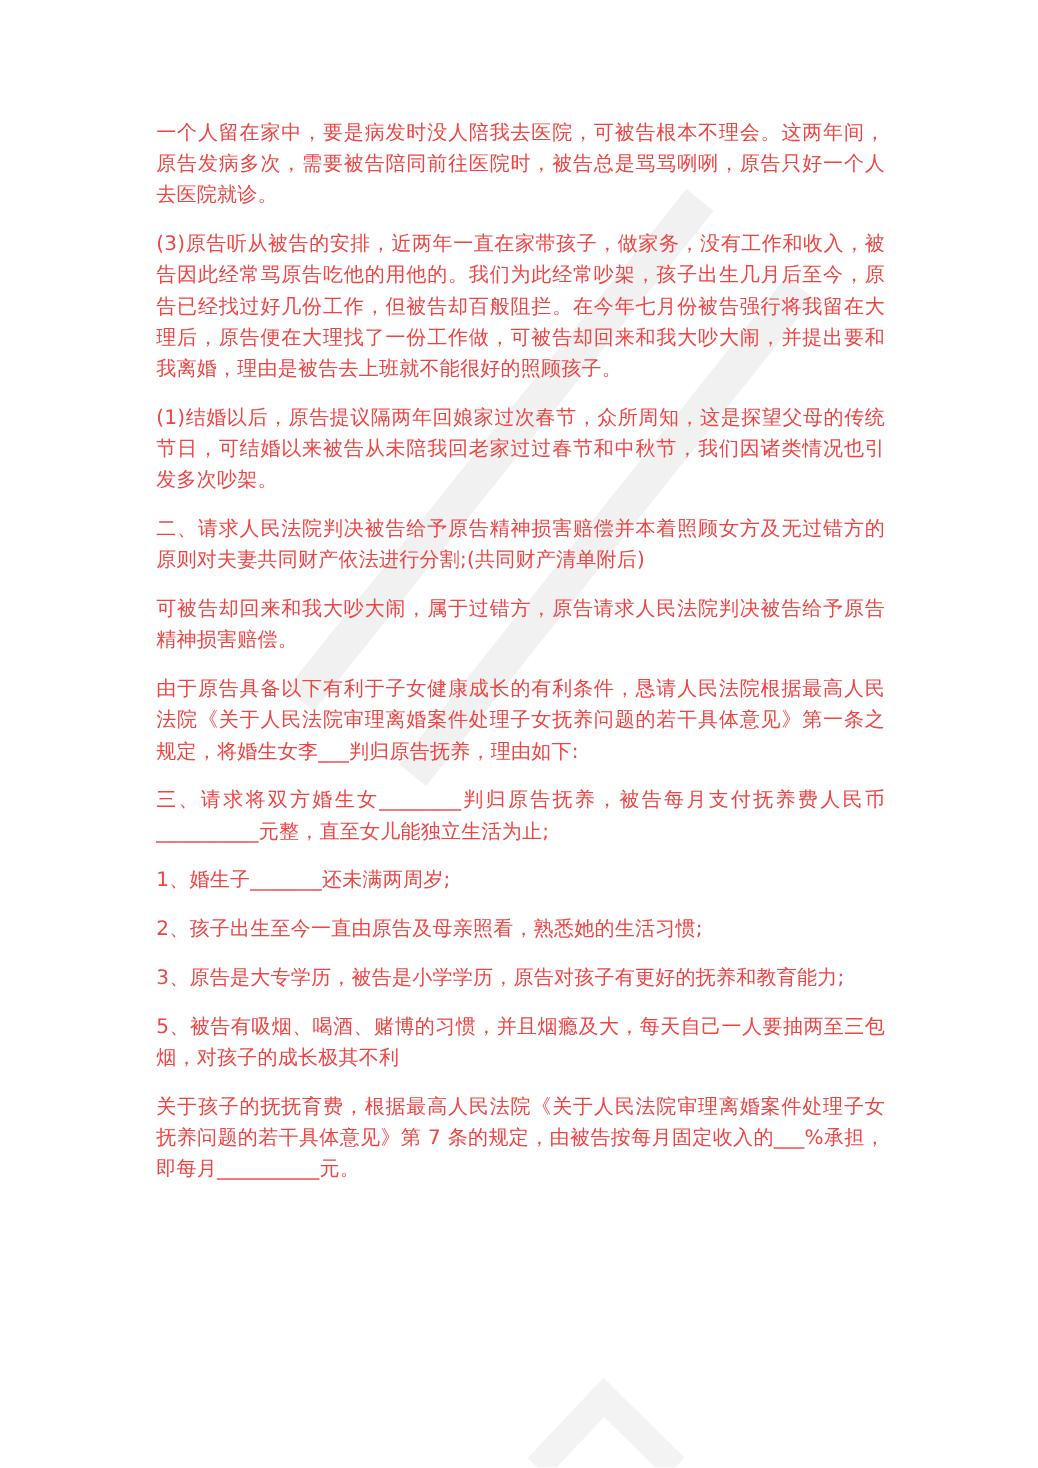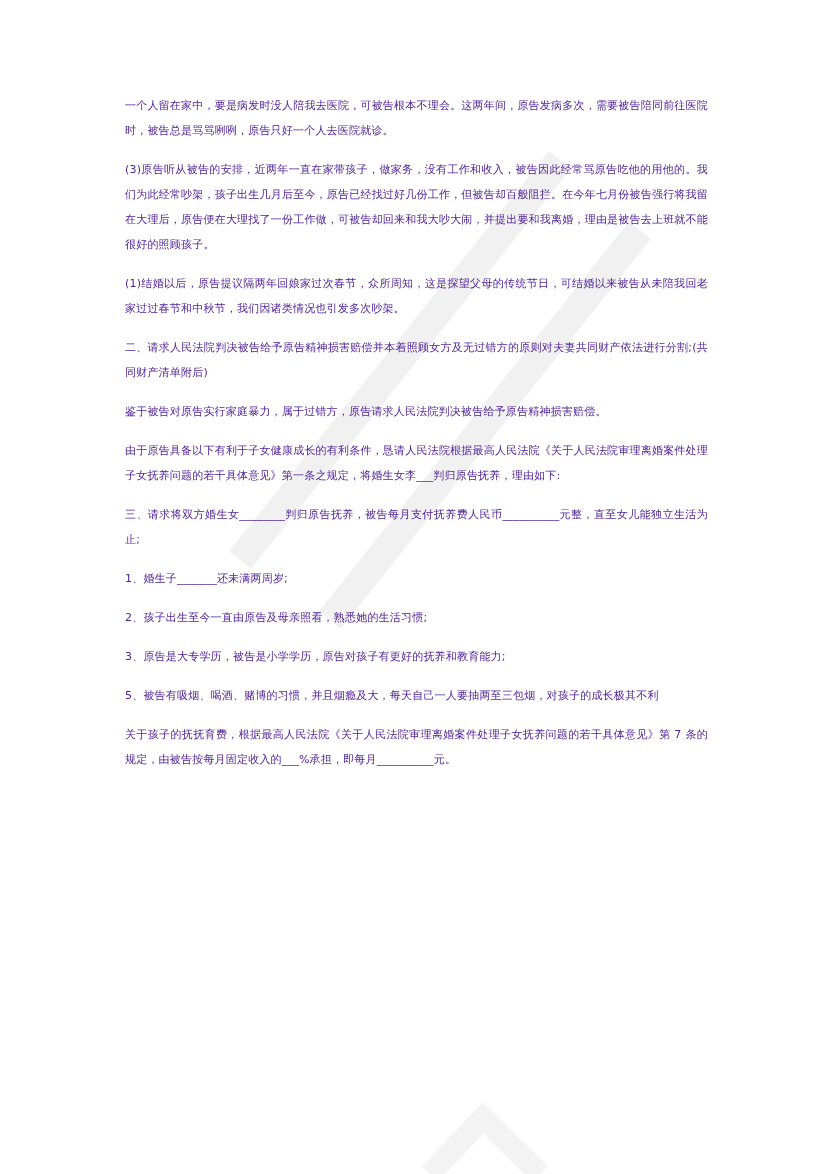--- a/index.html
+++ b/index.html
@@ -3,21 +3,21 @@
 <meta charset="utf-8">
 <style>
   html, body { margin: 0; padding: 0; background: #ffffff; }
   body { width: 830px; height: 1174px; position: relative; overflow: hidden; }
   .page {
     position: absolute; left: 0; top: 0; width: 830px; height: 1174px; background: #fff;
   }
   .content {
     position: absolute; left: 125px; top: 93px; width: 583px;
     font-family: "DejaVu Sans", "Liberation Sans", sans-serif;
-    font-size: 11px; line-height: 25px; color: #4c1d95;
+    font-size: 16px; line-height: 25px; color: #ef4444;
     letter-spacing: 0.2px;
   }
   .para { margin: 0 0 14px 0; text-align: justify; }
   .watermark {
     position: absolute; pointer-events: none;
   }
 </style>
 </head>
 <body>
 
@@ -31,21 +31,21 @@
     <g fill="none" stroke="#f3f3f3" stroke-width="22">
       <polyline points="430,1174 483,1118 540,1174"></polyline>
     </g>
   </svg>
 
   <div class="content">
     <p class="para">一个人留在家中，要是病发时没人陪我去医院，可被告根本不理会。这两年间，原告发病多次，需要被告陪同前往医院时，被告总是骂骂咧咧，原告只好一个人去医院就诊。</p>
     <p class="para">(3)原告听从被告的安排，近两年一直在家带孩子，做家务，没有工作和收入，被告因此经常骂原告吃他的用他的。我们为此经常吵架，孩子出生几月后至今，原告已经找过好几份工作，但被告却百般阻拦。在今年七月份被告强行将我留在大理后，原告便在大理找了一份工作做，可被告却回来和我大吵大闹，并提出要和我离婚，理由是被告去上班就不能很好的照顾孩子。</p>
     <p class="para">(1)结婚以后，原告提议隔两年回娘家过次春节，众所周知，这是探望父母的传统节日，可结婚以来被告从未陪我回老家过过春节和中秋节，我们因诸类情况也引发多次吵架。</p>
     <p class="para">二、请求人民法院判决被告给予原告精神损害赔偿并本着照顾女方及无过错方的原则对夫妻共同财产依法进行分割;(共同财产清单附后)</p>
-    <p class="para">鉴于被告对原告实行家庭暴力，属于过错方，原告请求人民法院判决被告给予原告精神损害赔偿。</p>
+    <p class="para">可被告却回来和我大吵大闹，属于过错方，原告请求人民法院判决被告给予原告精神损害赔偿。</p>
     <p class="para">由于原告具备以下有利于子女健康成长的有利条件，恳请人民法院根据最高人民法院《关于人民法院审理离婚案件处理子女抚养问题的若干具体意见》第一条之规定，将婚生女李___判归原告抚养，理由如下:</p>
     <p class="para">三、请求将双方婚生女________判归原告抚养，被告每月支付抚养费人民币__________元整，直至女儿能独立生活为止;</p>
     <p class="para">1、婚生子_______还未满两周岁;</p>
     <p class="para">2、孩子出生至今一直由原告及母亲照看，熟悉她的生活习惯;</p>
     <p class="para">3、原告是大专学历，被告是小学学历，原告对孩子有更好的抚养和教育能力;</p>
     <p class="para">5、被告有吸烟、喝酒、赌博的习惯，并且烟瘾及大，每天自己一人要抽两至三包烟，对孩子的成长极其不利</p>
     <p class="para">关于孩子的抚抚育费，根据最高人民法院《关于人民法院审理离婚案件处理子女抚养问题的若干具体意见》第 7 条的规定，由被告按每月固定收入的___%承担，即每月__________元。</p>
   </div>
 </div>
 

